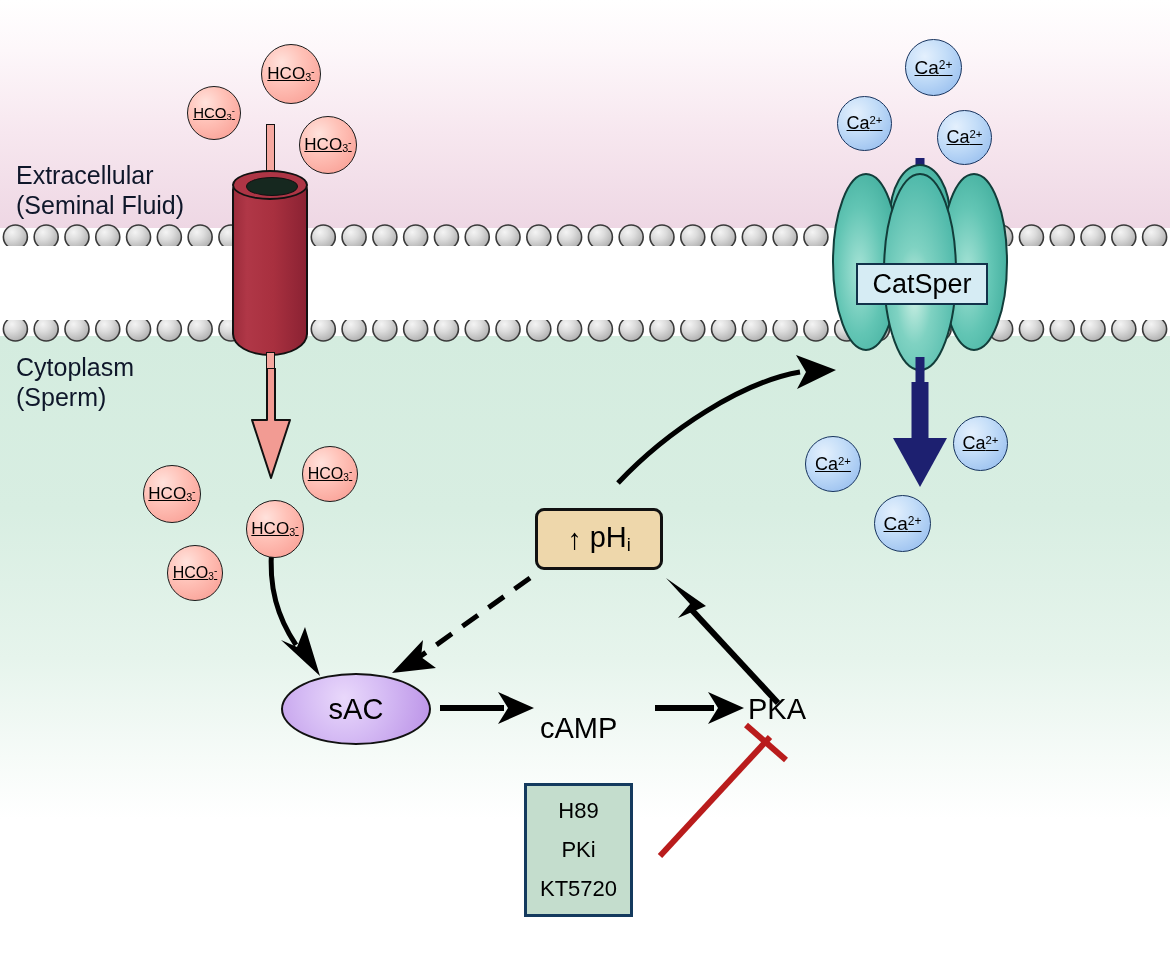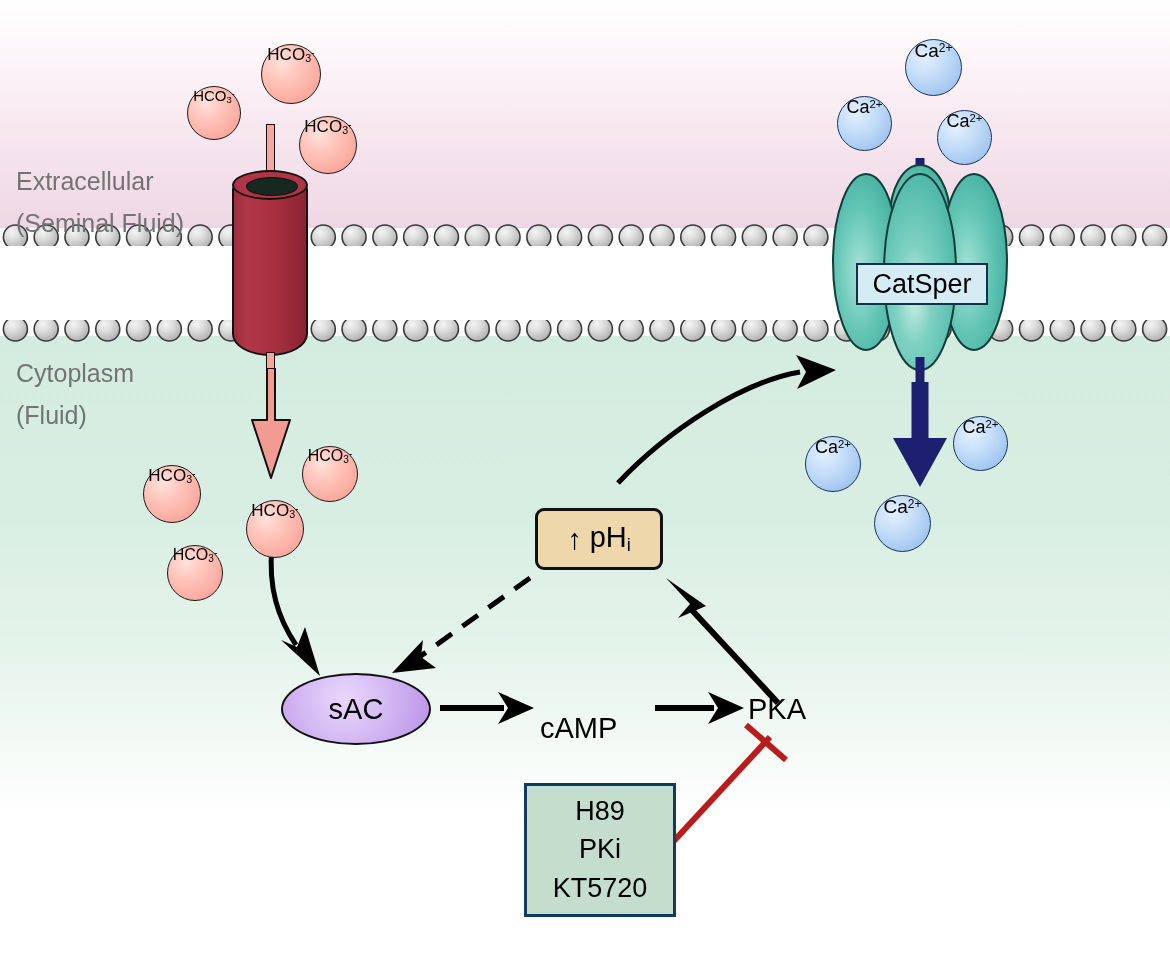--- a/index.html
+++ b/index.html
@@ -10,27 +10,27 @@
   .bg-extracellular{position:absolute;left:0;top:0;width:1170px;height:228px;
     background:linear-gradient(to bottom,#ffffff 0%,#fdf7fa 22%,#f7e7ef 58%,#eed7e4 100%);}
   .bg-cytoplasm{position:absolute;left:0;top:336px;width:1170px;height:619px;
     background:linear-gradient(to bottom,#d4ecdf 0%,#d8eee2 28%,#e6f4ec 52%,#f6fbf8 68%,#ffffff 78%,#ffffff 100%);}
 
   
   .membrane{position:absolute;left:0;top:224px;width:1170px;height:118px;}
   .mem-core{position:absolute;left:0;top:22px;width:1170px;height:74px;background:#ffffff;}
 
   
-  .compartment-label{position:absolute;color:#737373;font-size:25px;line-height:42px;white-space:pre;}
+  .compartment-label{position:absolute;color:#0f172a;font-size:25px;line-height:30px;white-space:pre;}
   #label-extracellular{left:16px;top:160px;}
   #label-cytoplasm{left:16px;top:352px;}
 
   
-  .bubble{position:absolute;border-radius:50%;display:flex;align-items:flex-start;justify-content:center;
-    box-sizing:border-box;}
+  .bubble{position:absolute;border-radius:50%;display:flex;align-items:center;justify-content:center;
+    box-sizing:border-box;text-decoration:underline;}
   .bubble span{white-space:nowrap;}
   .hco3{background:radial-gradient(circle at 34% 30%,#ffe2dc 0%,#ffc2b8 38%,#f8978d 100%);
     border:1.6px solid #1a1a1a;color:#000;}
   .ca{background:radial-gradient(circle at 34% 30%,#e4f0fd 0%,#c3ddf8 40%,#8cb6ec 100%);
     border:1.6px solid #16335e;color:#000;}
   sub{font-size:0.63em;vertical-align:-0.22em;}
   sup{font-size:0.63em;vertical-align:0.40em;}
 
   
   #transporter{position:absolute;left:232px;top:170px;width:76px;height:200px;}
@@ -63,24 +63,24 @@
     background:#eed7ab;border:3px solid #111;border-radius:9px;box-sizing:border-box;
     display:flex;align-items:center;justify-content:center;gap:8px;font-size:29px;color:#000;}
   #sac{position:absolute;left:281px;top:673px;width:150px;height:72px;border-radius:50%;
     background:radial-gradient(circle at 42% 34%,#e9d8fb 0%,#d5bbf4 42%,#b98fe6 100%);
     border:2.2px solid #111;box-sizing:border-box;
     display:flex;align-items:center;justify-content:center;font-size:29px;color:#000;}
   .node-text{position:absolute;font-size:29px;color:#000;white-space:nowrap;}
   #camp{left:540px;top:712px;}
   #pka{left:748px;top:693px;}
 
-  #inhibitor-box{position:absolute;left:524px;top:783px;width:152px;height:134px;
+  #inhibitor-box{position:absolute;left:524px;top:783px;width:109px;height:134px;
     background:#c4ddcd;border:3px solid #143a5e;box-sizing:border-box;
     display:flex;flex-direction:column;align-items:center;justify-content:space-around;
-    padding:6px 0;font-size:27px;color:#000;}
+    padding:6px 0;font-size:22px;color:#000;}
 
   svg.overlay{position:absolute;left:0;top:0;width:1170px;height:955px;pointer-events:none;}
 </style>
 </head>
 <body>
 
 <div id="stage">
 
   <div class="bg-extracellular"></div>
   <div class="bg-cytoplasm"></div>
@@ -476,21 +476,21 @@
           <circle cx="1123.8157894736842" cy="105" r="12" fill="url(#headGrad)" stroke="#3a3a3a" stroke-width="1.6"></circle>
           <circle cx="1154.6052631578948" cy="13" r="12" fill="url(#headGrad)" stroke="#3a3a3a" stroke-width="1.6"></circle>
           <circle cx="1154.6052631578948" cy="105" r="12" fill="url(#headGrad)" stroke="#3a3a3a" stroke-width="1.6"></circle>
         </g>
     </svg>
   </div>
 
   <div class="compartment-label" id="label-extracellular">Extracellular
 (Seminal Fluid)</div>
   <div class="compartment-label" id="label-cytoplasm">Cytoplasm
-(Fluid)</div>
+(Sperm)</div>
 
   <div id="transporter">
     <div class="pore-bar-top"></div>
     <div class="cyl-body"></div>
     <div class="cyl-top">
       <div class="cyl-hole"></div>
     </div>
     <div class="pore-bar-bottom"></div>
   </div>
 

